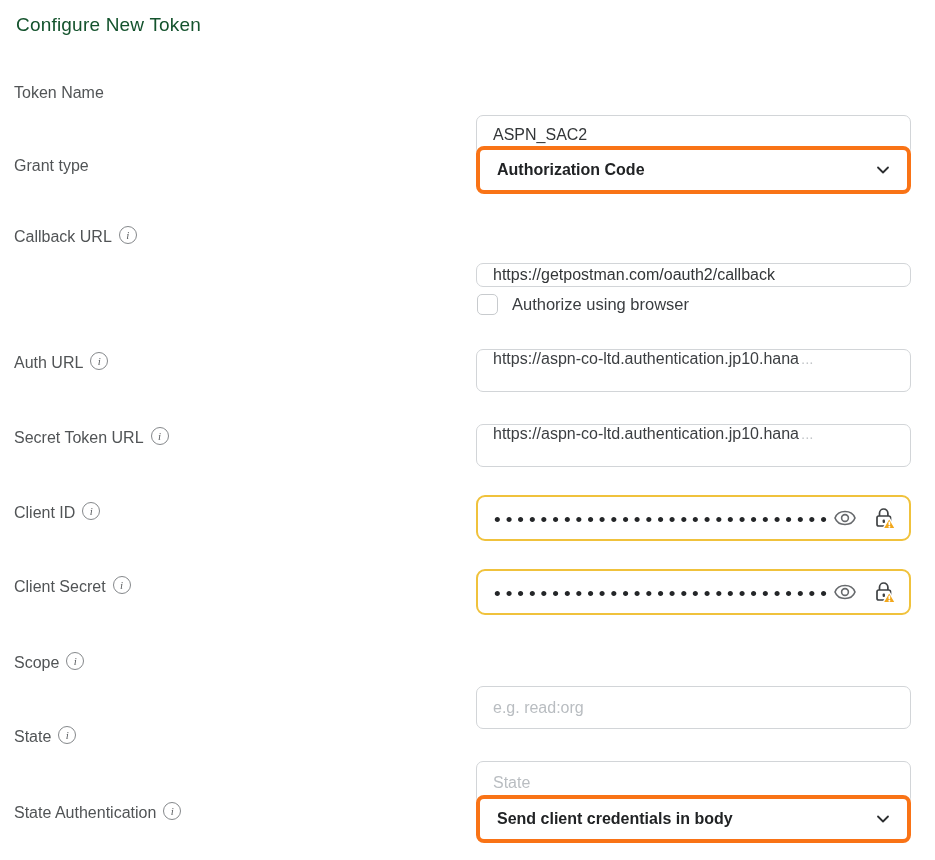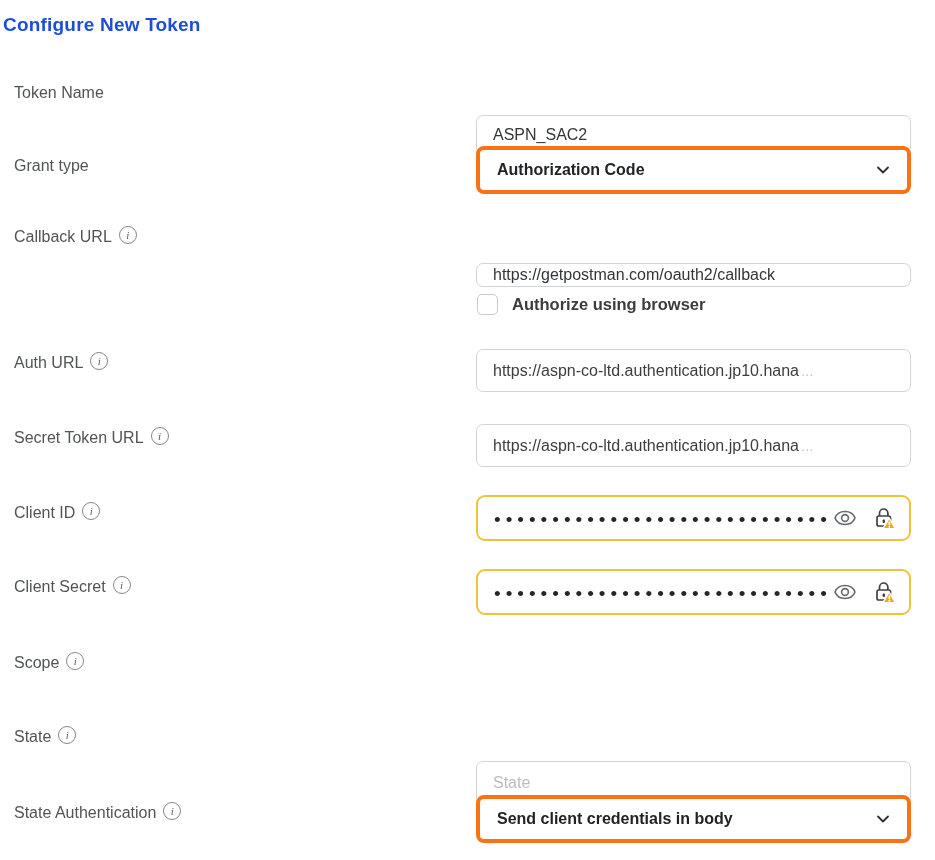--- a/index.html
+++ b/index.html
@@ -1,21 +1,21 @@
 <!DOCTYPE html>
 <html><head>
 <meta charset="utf-8">
 <style>
   html,body{margin:0;padding:0;background:#ffffff;}
   body{font-family:"Liberation Sans","DejaVu Sans",sans-serif;}
   #app{position:relative;width:935px;height:860px;background:#fff;overflow:hidden;}
 
   .page-title{
-    position:absolute;left:3px;top:14px;
-    font-size:19px;font-weight:700;color:#1d4ed8;letter-spacing:.2px;
+    position:absolute;left:16px;top:14px;
+    font-size:19px;font-weight:400;color:#14532d;letter-spacing:.2px;
   }
 
   .field-label{
     position:absolute;left:14px;height:22px;line-height:22px;
     font-size:16px;color:#515456;white-space:nowrap;
     display:flex;align-items:flex-start;
   }
   .info-badge{
     display:inline-flex;align-items:center;justify-content:center;
     width:16px;height:16px;margin-left:7px;
@@ -31,21 +31,21 @@
     padding:0 16px;font-size:16px;color:#333638;outline:none;
     font-family:"Liberation Sans","DejaVu Sans",sans-serif;
     margin-top:41px;
   }
   .text-input::placeholder{color:#b9bdc1;opacity:1;}
 
   .url-box{
     position:absolute;left:476px;width:435px;box-sizing:border-box;
     border:1px solid #d2d5d8;border-radius:7px;background:#fff;
     padding:0 14px 0 16px;font-size:16px;color:#3b3e41;
-    display:flex;align-items:center;cursor:text;
+    display:flex;cursor:text;
   }
   .url-text{
     max-width:372px;overflow:hidden;white-space:nowrap;display:inline-block;
   }
   .url-ellipsis{color:#c3c6c9;margin-left:2px;flex:0 0 auto;font-size:15px;}
 
   .select-box{
     position:absolute;left:476px;width:435px;box-sizing:border-box;
     border:4px solid #f97316;border-radius:8px;background:#fff;
     padding:0 16px 0 17px;display:flex;align-items:center;cursor:pointer;
@@ -67,21 +67,21 @@
   .eye-icon{margin:0 6px 0 6px;cursor:pointer;}
   .lock-warning{position:relative;width:26px;height:26px;margin-left:8px;}
 
   .checkbox-row{
     position:absolute;left:477px;display:flex;align-items:center;gap:14px;
   }
   .checkbox{
     width:21px;height:21px;box-sizing:border-box;border:1.5px solid #c8cbce;
     border-radius:5px;background:#fff;cursor:pointer;flex:0 0 auto;
   }
-  .checkbox-label{font-size:16.5px;color:#3a3d40;font-weight:bold;}
+  .checkbox-label{font-size:16.5px;color:#3a3d40;}
 </style>
 </head>
 <body>
 
 <div id="app">
 
   <div class="page-title">Configure New Token</div>
 
   <div class="field-label" style="top:82px">
     <span>Token Name</span>
@@ -172,20 +172,21 @@
         <rect x="17.5" y="16.6" width="1.7" height="3.6" rx="0.8" fill="#ffffff"></rect>
         <circle cx="18.35" cy="21.8" r="1" fill="#ffffff"></circle>
       </svg>
     </span>
   </div>
 
   <div class="field-label" style="top:652px">
     <span>Scope</span>
     <span class="info-badge">i</span>
   </div>
+  <input class="text-input" style="top: 645px; height: 43px;" type="text" placeholder="e.g. read:org">
 
   <div class="field-label" style="top:726px">
     <span>State</span>
     <span class="info-badge">i</span>
   </div>
   <input class="text-input" style="top: 720px; height: 43px;" type="text" placeholder="State">
 
   <div class="field-label" style="top:802px">
     <span>State Authentication</span>
     <span class="info-badge">i</span>

